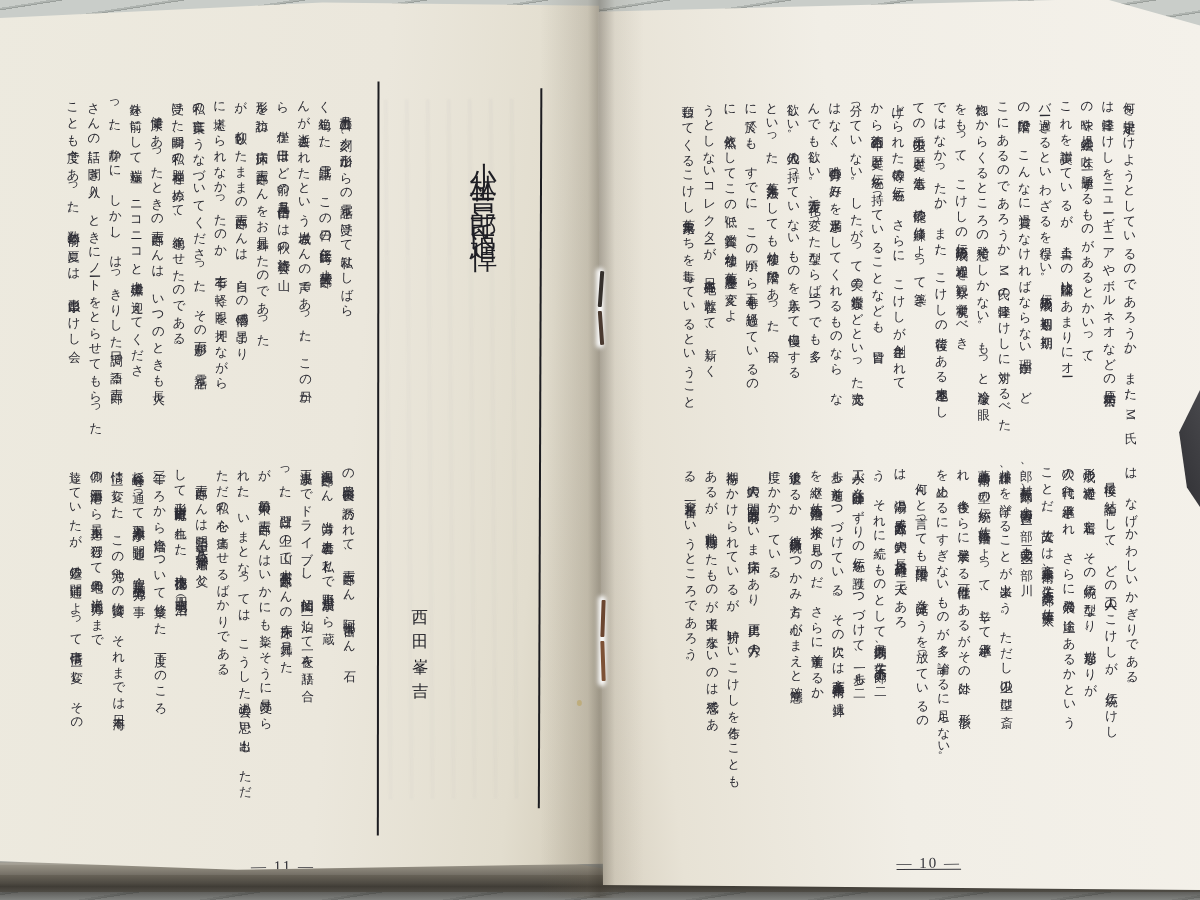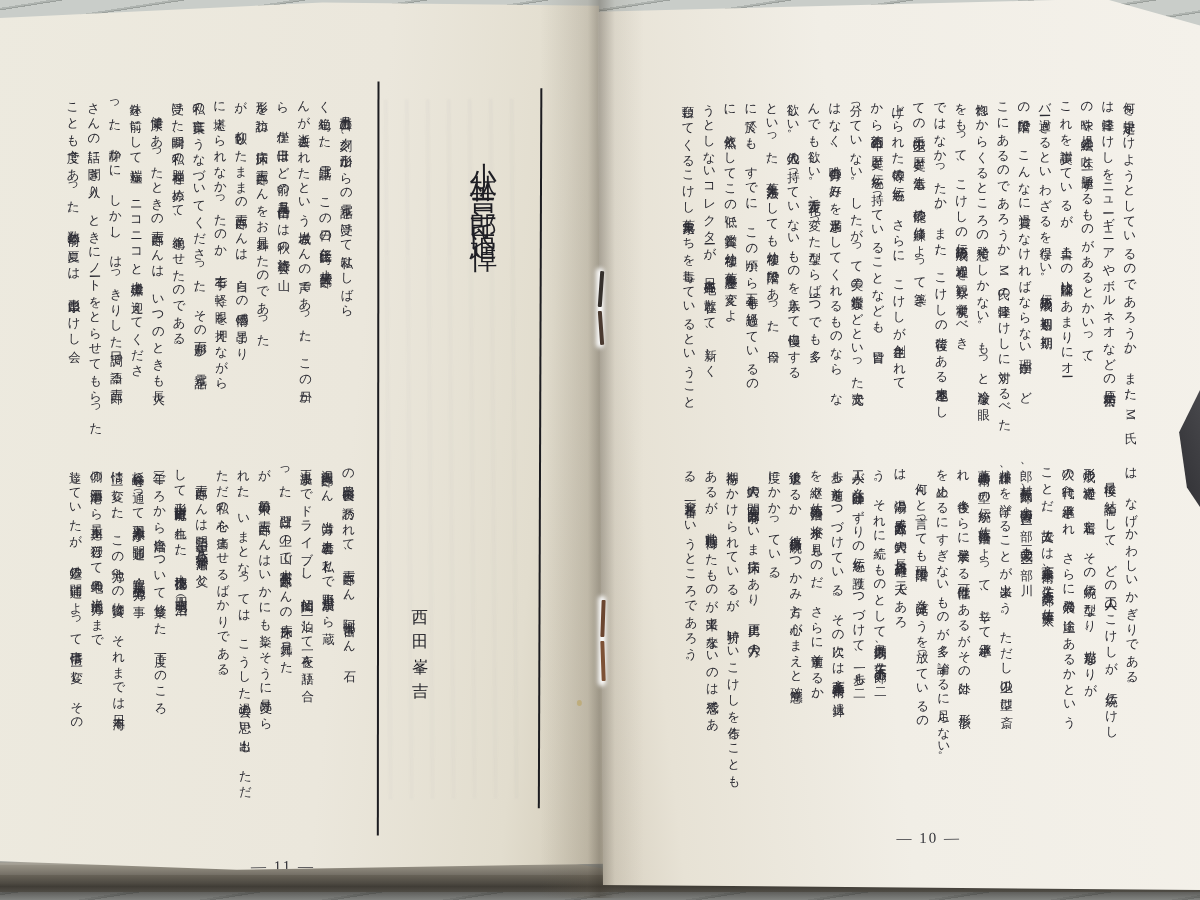--- a/index.html
+++ b/index.html
@@ -40,21 +40,21 @@
   .article-author{position:absolute;left:419px;top:598px;writing-mode:vertical-rl;
     text-orientation:mixed;font-size:16.5px;letter-spacing:24px;color:#26262c;}
   .ghost{position:absolute;left:398px;top:100px;width:145px;height:700px;opacity:.55;
     background:repeating-linear-gradient(90deg,rgba(125,130,145,0.07) 0 4px,rgba(125,130,145,0) 4px 21px);
     filter:blur(1.2px);}
   .freckle{position:absolute;left:587px;top:702px;width:5px;height:6px;border-radius:50%;
     background:#cdb36a;opacity:.65;}
   .page-num{position:absolute;font-size:15px;letter-spacing:2px;color:#34343a;
     font-family:"Liberation Serif","DejaVu Serif",serif;}
   .num-11{left:260px;top:834px;margin-top:24px;}
-  .num-10{left:294px;top:830px;}
+  .num-10{left:294px;top:855px;text-decoration:underline;}
   
   .gutter-shadow{position:absolute;left:540px;top:0;width:104px;height:898px;
     background:linear-gradient(90deg,rgba(101,92,76,0) 0%,rgba(101,92,76,0.2) 46%,rgba(66,59,48,0.36) 57%,rgba(101,92,76,0.1) 72%,rgba(101,92,76,0) 100%);}
   
   .staple{position:absolute;width:14px;}
   .staple .glow{position:absolute;left:2px;top:0;width:8px;height:100%;
     background:rgba(255,255,255,0.95);border-radius:4px;filter:blur(2px);}
   .staple .leg{position:absolute;left:5px;width:3.5px;border-radius:1px;}
   .staple-top{left:594px;top:268px;height:80px;}
   .staple-top .leg-a{top:3px;height:36px;background:#35302c;transform:rotate(4deg);}

